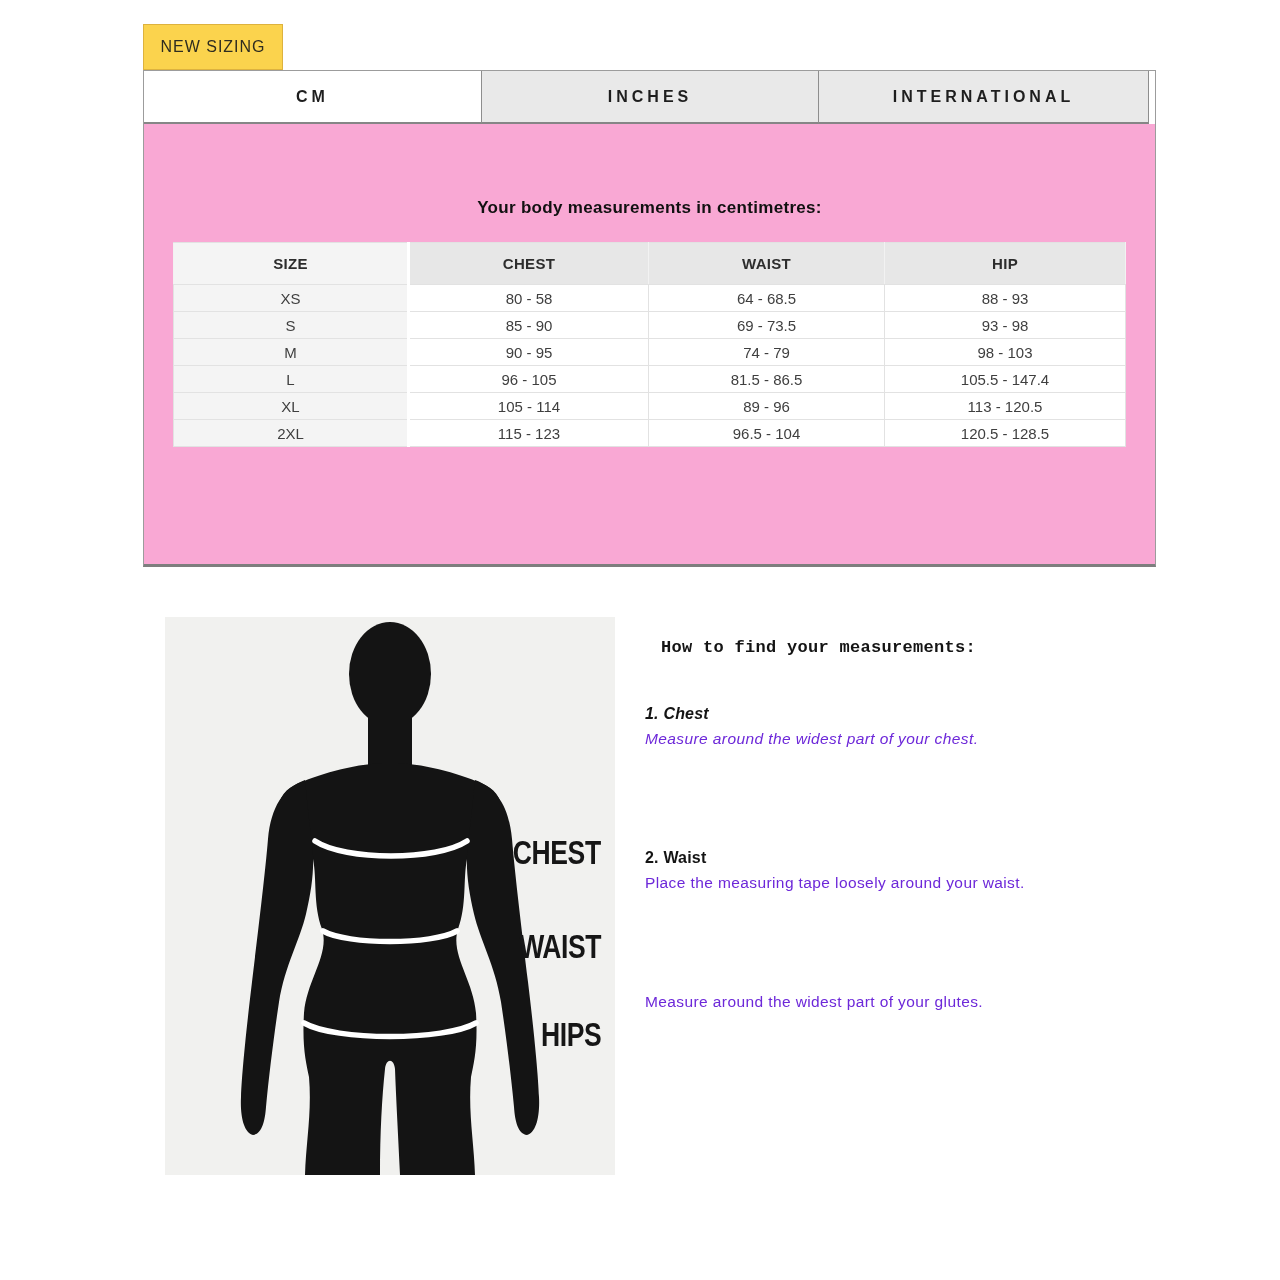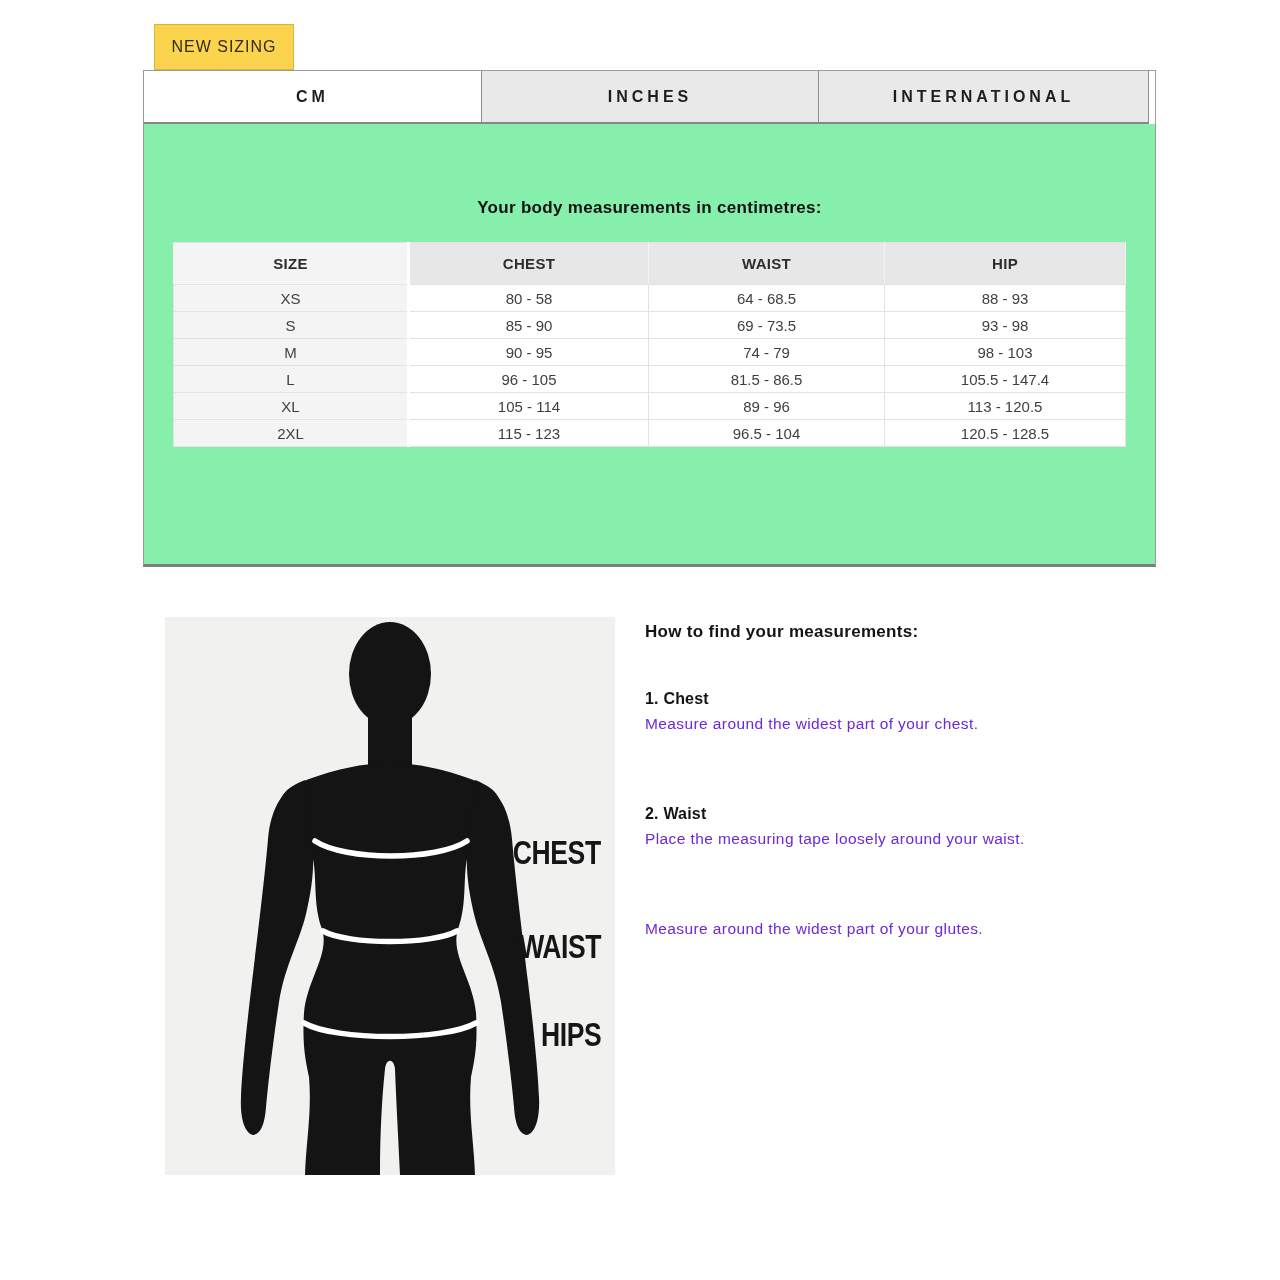--- a/index.html
+++ b/index.html
@@ -5,30 +5,30 @@
   * { box-sizing: border-box; }
   html,body { margin:0; padding:0; }
   body {
     width:1280px; height:1280px; position:relative; background:#ffffff;
     font-family:"Liberation Sans","DejaVu Sans",sans-serif; color:#1c1c1c;
     overflow:hidden;
   }
 
   
   .badge {
-    position:absolute; left:154px; top:24px; width:140px; height:46px;
+    position:absolute; left:143px; top:24px; width:140px; height:46px;
     background:#fbd34d; border:1px solid #ddb23e;
     display:flex; align-items:center; justify-content:center;
     font-size:16px; letter-spacing:1px; color:#2e2c20; z-index:3;
   }
 
   
   .panel {
     position:absolute; left:143px; top:70px; width:1013px; height:497px;
-    background:#86efac; border:1px solid #9c9c9c; border-bottom:3px solid #7e7e7e;
+    background:#f9a8d4; border:1px solid #9c9c9c; border-bottom:3px solid #7e7e7e;
     z-index:2;
   }
   .tabs { display:flex; height:53px; }
   .tab {
     display:flex; align-items:center; justify-content:center;
     font-size:16px; font-weight:bold; letter-spacing:4px; color:#1e1e1e;
     border-bottom:2px solid #868686; border-right:1px solid #8e8e8e;
     cursor:pointer;
   }
   .tab-cm   { width:338px; background:#ffffff; }
@@ -62,23 +62,23 @@
     position:absolute; right:14px; line-height:1; white-space:nowrap;
     font-size:34px; font-weight:bold; color:#161616; letter-spacing:-.5px;
     transform:scaleX(.78); transform-origin:100% 50%;
   }
   .fig-label-chest { top:218px; }
   .fig-label-waist { top:312px; }
   .fig-label-hips  { top:400px; }
 
   
   .instructions { position:absolute; left:645px; top:622px; width:490px; color:#141414; }
-  .instructions h2 { margin:0; font-size:17px; font-weight:bold; letter-spacing:.3px; }
-  .instr-item { margin-top:72px; }
-  .instr-item.first { margin-top:48px; }
+  .instructions h2 { margin:16px; font-size:17px; font-weight:bold; letter-spacing:.3px;font-family:Liberation Mono, monospace; }
+  .instr-item { margin-top:101px; }
+  .instr-item.first { margin-top:48px;font-style:italic; }
   .instr-item h3 { margin:0; font-size:16px; font-weight:bold; letter-spacing:.2px; }
   .instr-item p { margin:7px 0 0 0; font-size:15.5px; letter-spacing:.4px; color:#6d28d9; }
 </style>
 </head>
 <body>
 
 <div class="badge">NEW SIZING</div>
 
 <div class="panel">
 

